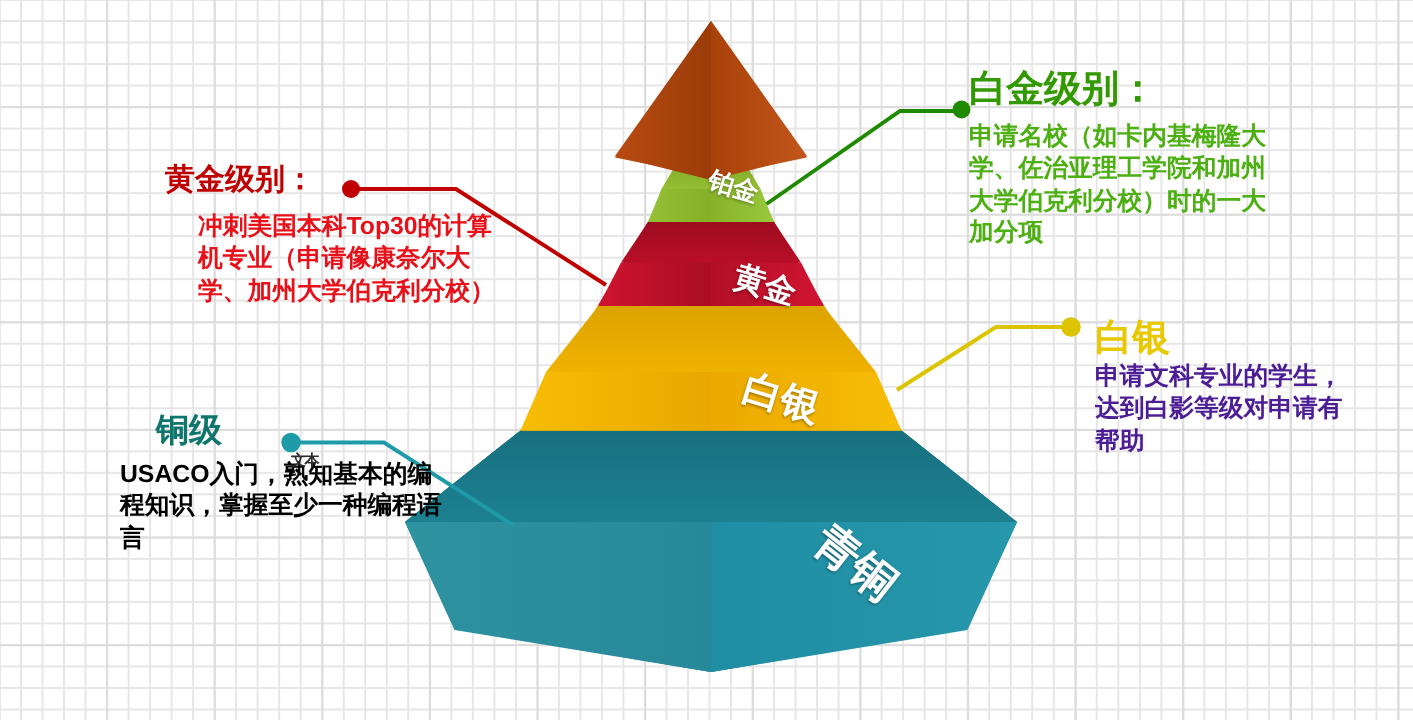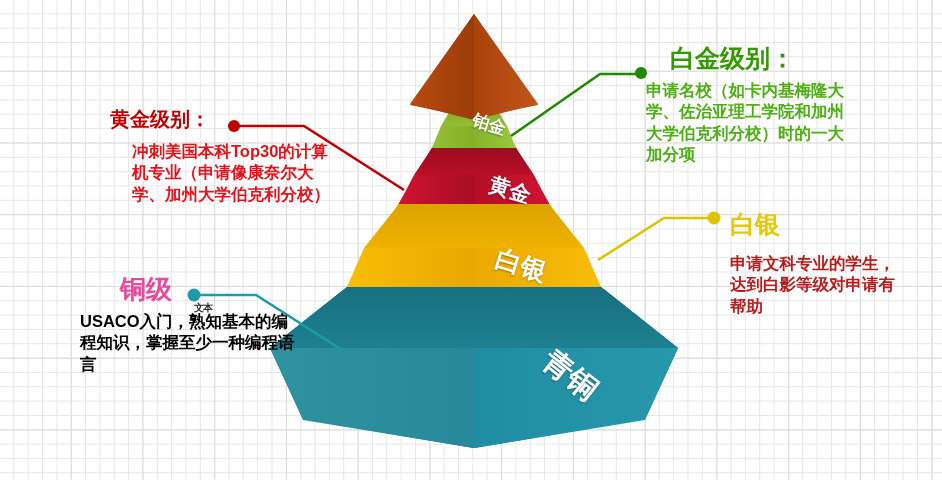--- a/index.html
+++ b/index.html
@@ -33,33 +33,33 @@
   
   .callout{position:absolute;}
   .callout .title{
     font-weight:bold;letter-spacing:0px;white-space:nowrap;
   }
   .callout .body{
     font-weight:bold;line-height:1.30;
   }
   
   #callout-platinum{left:646px;top:42px;width:215px;}
-  #callout-platinum .title{font-size:25px;color:#339900;padding-left:24px;}
-  #callout-platinum .body{font-size:16.5px;color:#4caf12;margin-top:6px;width:206px;font-family:Liberation Mono, monospace;}
+  #callout-platinum .title{font-size:25px;color:#339900;}
+  #callout-platinum .body{font-size:16.5px;color:#4caf12;margin-top:6px;width:206px;}
   
   #callout-gold{left:110px;top:106px;width:230px;text-align:left;}
   #callout-gold .title{font-size:20px;color:#c00000;}
   #callout-gold .body{font-size:16.5px;color:#e8111a;margin-top:8px;width:200px;margin-left:22px;}
   
   #callout-silver{left:730px;top:208px;width:200px;}
   #callout-silver .title{font-size:25px;color:#e8c800;}
-  #callout-silver .body{font-size:16.5px;color:#b91c1c;margin-top:12px;width:172px;}
+  #callout-silver .body{font-size:16.5px;color:#4c1d95;width:172px;}
   
   #callout-bronze{left:80px;top:272px;width:240px;}
-  #callout-bronze .title{font-size:26px;color:#ec4899;margin-left:40px;}
+  #callout-bronze .title{font-size:22px;color:#0f766e;margin-left:24px;}
   #callout-bronze .body{font-size:16.5px;color:#000000;margin-top:4px;width:215px;}
   
   #stray-text-artifact{
     position:absolute;left:194px;top:303px;
     font-size:10px;color:#2b2b2b;font-weight:bold;
     line-height:1;letter-spacing:-1px;
   }
   
   .tier-label{
     position:absolute;color:#ffffff;font-weight:bold;

